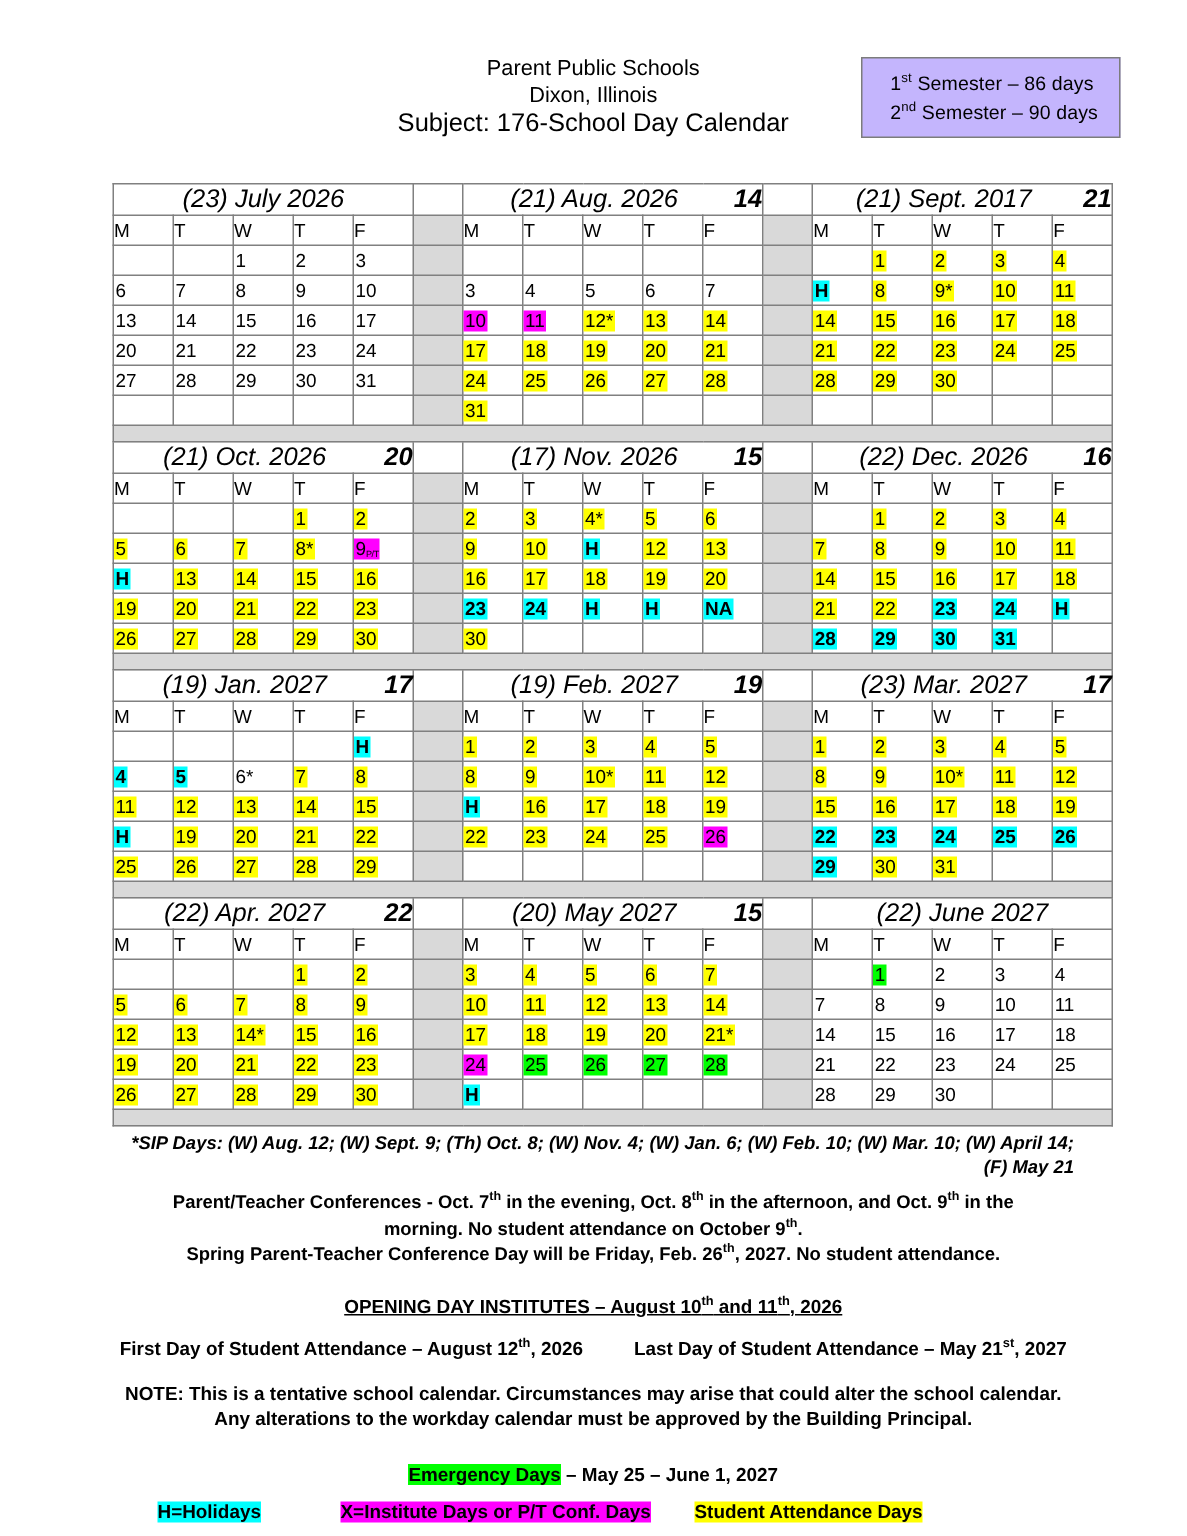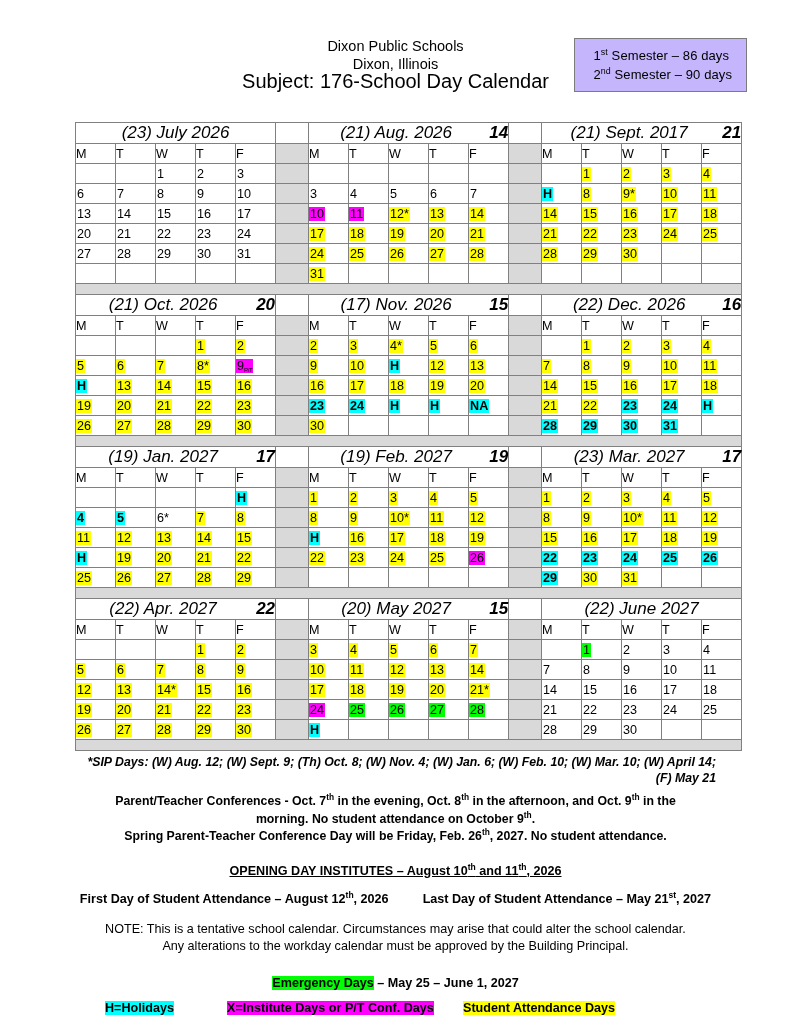--- a/index.html
+++ b/index.html
@@ -31,21 +31,21 @@
   .title-block {
     text-align: center;
     font-size: 14.5px;
     line-height: 17.5px;
     width: 791px;
     margin: 0;
   }
   .title-block div { white-space: nowrap; }
   .subject-line {
     text-align: center;
-    font-size: 20px;
+    font-size: 17px;
     line-height: 17.5px;
     margin-top: 0px;
   }
   .semester-box {
     position: absolute;
     right: 44px;
     top: 38px;
     border: 1px solid #7c7c7c;
     padding: 7px 14px 7px 18px;
     font-size: 13px;
@@ -169,21 +169,21 @@
     text-align: center;
     margin-top: 14px;
     font-size: 12.6px;
   }
   .attendance .first { padding-right: 34px; }
   .note {
     text-align: center;
     margin-top: 15px;
     font-size: 12.6px;
     line-height: 17.5px;
-    font-weight: normal;
+    font-weight: bold;
   }
   .note .l2 { display: block; }
   .emerg {
     text-align: center;
     margin-top: 20px;
     font-size: 12.6px;
     font-weight: bold;
   }
   .legend {
     margin-top: 11px;
@@ -196,21 +196,21 @@
   .legend .lg2 { position: absolute; left: 152px; }
   .legend .lg3 { position: absolute; left: 388px; }
 </style>
 </head>
 <body>
 
 <div class="page">
 
   <div class="header-zone">
     <div class="title-block">
-      <div>Dixon Public Schools</div>
+      <div>Parent Public Schools</div>
       <div>Dixon, Illinois</div>
     </div>
     <div class="subject-line">Subject: 176-School Day Calendar</div>
 
     <div class="semester-box">
       <div><span>1</span><sup>st</sup><span> Semester – 86 days</span></div>
       <div><span>2</span><sup>nd</sup><span> Semester – 90 days</span></div>
     </div>
   </div>
 

